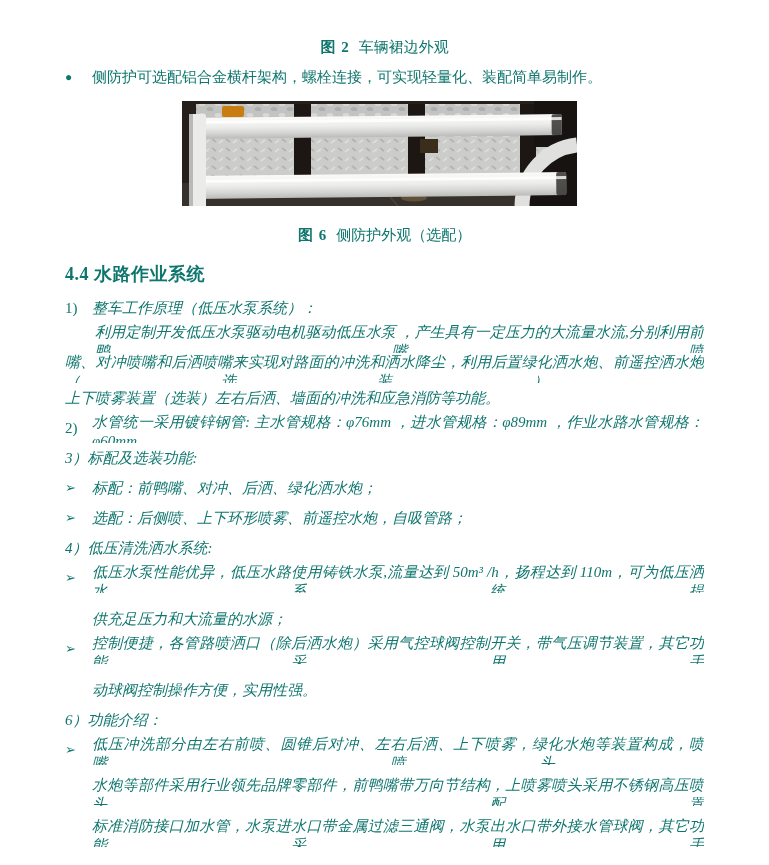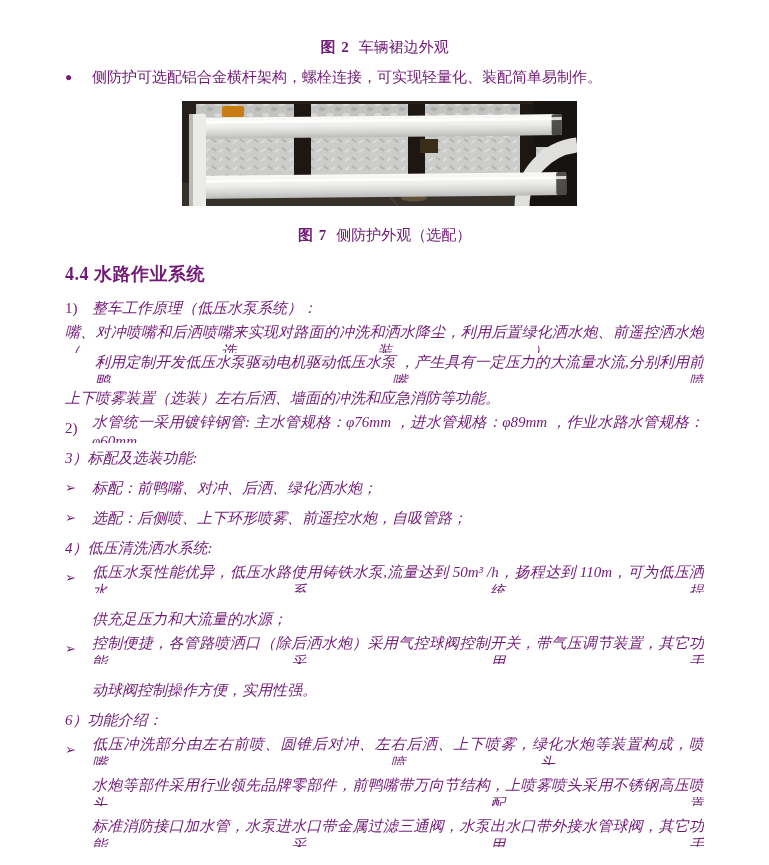--- a/index.html
+++ b/index.html
@@ -1,21 +1,21 @@
 <!DOCTYPE html>
 <html><head>
 <meta charset="utf-8">
 <style>
   html,body{margin:0;padding:0;background:#ffffff;}
   #page{
     position:relative;
     width:769px;height:865px;
     background:#ffffff;
     font-family:"Liberation Serif","DejaVu Serif",serif;
-    color:#701a75;
+    color:#0f766e;
     overflow:hidden;
     box-sizing:border-box;
     padding:0 65px;
   }
   .caption{
     text-align:center;
     font-size:15px;
     line-height:22px;
     white-space:nowrap;
   }
@@ -124,35 +124,35 @@
         <rect x="374" y="73" width="10" height="23" rx="2" fill="#35322f" opacity="0.85"></rect>
         <rect x="20" y="18" width="360" height="3" fill="#ffffff" opacity="0.8"></rect>
         <rect x="10" y="77" width="374" height="3" fill="#ffffff" opacity="0.8"></rect>
       </g>
       <rect x="7" y="13" width="17" height="94" rx="2" fill="#ebebe9"></rect>
       <rect x="7" y="13" width="4" height="94" fill="#b9b9b7"></rect>
     </svg>
   </div>
 
   <div class="caption" id="caption-fig3">
-    <span class="fig-label">图 7</span><span>侧防护外观（选配）</span>
+    <span class="fig-label">图 6</span><span>侧防护外观（选配）</span>
   </div>
 
   <div id="section-heading">4.4 水路作业系统</div>
 
   <div id="doc-lines">
       <div class="doc-line num">
         <span class="bullet">1)</span>
         <span class="txt">整车工作原理（低压水泵系统）：</span>
       </div>
+      <div class="doc-line first fill">
+        <span class="txt">利用定制开发低压水泵驱动电机驱动低压水泵 ，产生具有一定压力的大流量水流,分别利用前鸭嘴喷</span>
+      </div>
       <div class="doc-line flush fill">
         <span class="txt">嘴、对冲喷嘴和后洒喷嘴来实现对路面的冲洗和洒水降尘，利用后置绿化洒水炮、前遥控洒水炮（选装）、</span>
-      </div>
-      <div class="doc-line first fill">
-        <span class="txt">利用定制开发低压水泵驱动电机驱动低压水泵 ，产生具有一定压力的大流量水流,分别利用前鸭嘴喷</span>
       </div>
       <div class="doc-line flush">
         <span class="txt">上下喷雾装置（选装）左右后洒、墙面的冲洗和应急消防等功能。</span>
       </div>
       <div class="doc-line num fill">
         <span class="bullet">2)</span>
         <span class="txt">水管统一采用镀锌钢管: 主水管规格：φ76mm ，进水管规格：φ89mm ，作业水路水管规格：φ60mm。</span>
       </div>
       <div class="doc-line flush">
         <span class="txt">3）标配及选装功能:</span>

